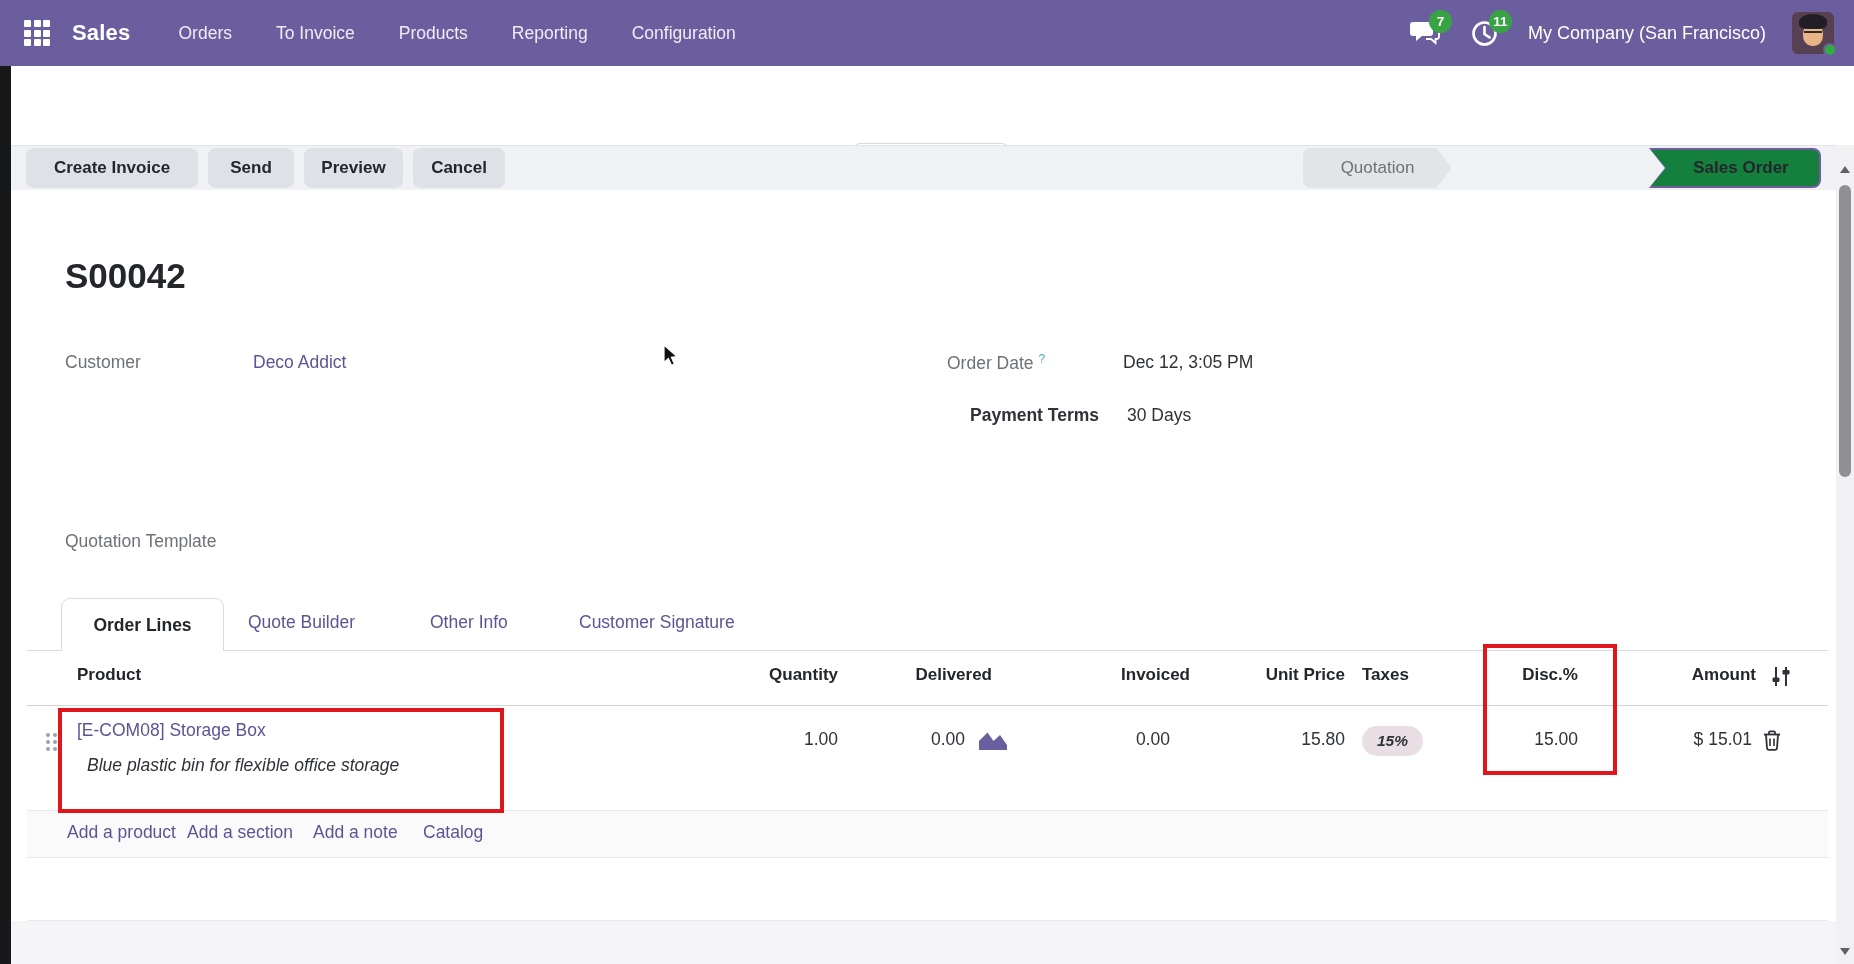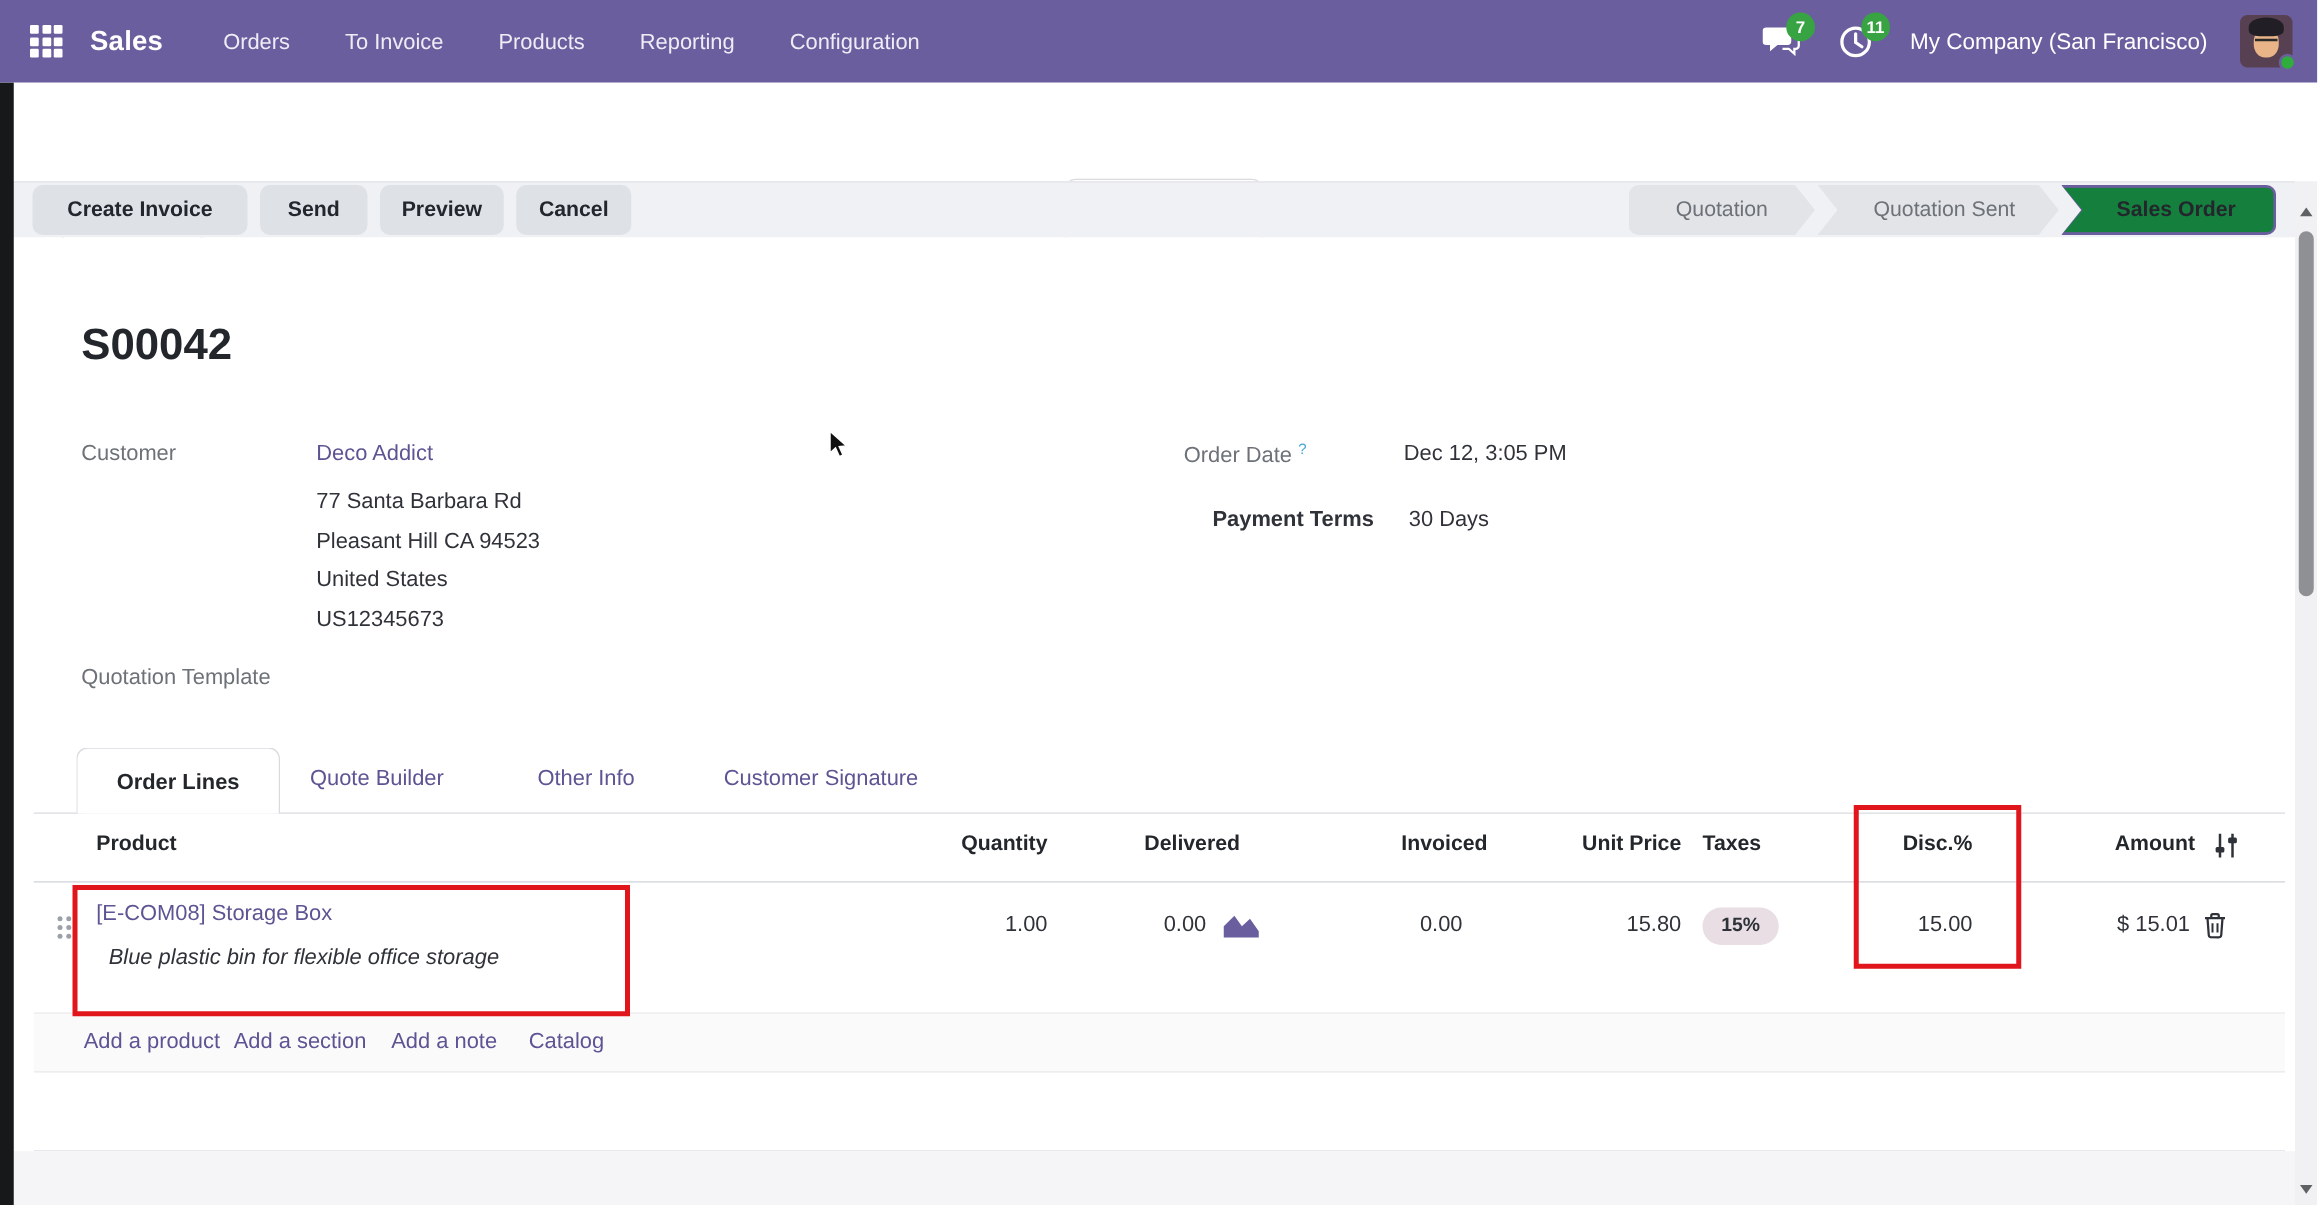--- a/index.html
+++ b/index.html
@@ -82,21 +82,21 @@
   .hdr-border { left:27px; top:705px; width:1801px; height:1px; background:#cfd2d6; }
   .row-border { left:27px; top:810px; width:1801px; height:1px; background:#e7e8ea; }
   .addrow-bg { left:27px; top:811px; width:1801px; height:46px; background:#fafafb; }
   .addrow-border { left:27px; top:857px; width:1801px; height:1px; background:#e7e8ea; }
   .emptyrow-border { left:27px; top:920px; width:1801px; height:1px; background:#e7e8ea; }
   .below-strip { left:11px; top:921px; width:1825px; height:43px; background:#f5f5f7; }
   .drag-handle { left:46px; top:733px; display:grid; grid-template-columns:repeat(2,4px); grid-template-rows:repeat(3,4px); gap:3px; cursor:grab; }
   .drag-handle i { background:#9ca1a8; border-radius:50%; }
   .prod-link { left:77px; top:720px; font-size:17.5px; color:#5d5493; cursor:text; }
   .prod-desc { left:87px; top:755px; font-size:17.5px; font-style:italic; color:#2f3238; cursor:text; }
-  .tax-pill { left:1362px; top:726px; height:30px; padding:0 15px; background:#e8dee4; border-radius:15px; display:inline-flex; align-items:center; font-size:15.5px; font-weight:600; color:#2f3238; cursor:pointer; }
+  .tax-pill { left:1362px; top:726px; height:30px; padding:0 15px; background:#e8dee4; border-radius:15px; display:inline-flex; align-items:center; font-size:15.5px; font-weight:600; color:#2f3238; cursor:pointer;font-style:italic; }
   .footer-link { top:822px; font-size:17.5px; color:#5d5493; cursor:pointer; }
 
   
   .anno { border:4px solid #e0161c; background:transparent; z-index:6; pointer-events:none; }
   .anno1 { left:58px; top:708px; width:446px; height:105px; }
   .anno2 { left:1483px; top:644px; width:134px; height:131px; }
 
   
   .sb-track { left:1836px; top:145px; width:18px; height:819px; background:#f1f1f3; z-index:15; }
   .sb-thumb { left:1839px; top:185px; width:12px; height:292px; background:#8f9094; border-radius:6px; z-index:16; cursor:pointer; }
@@ -198,40 +198,31 @@
 
   <div class="abs band"></div>
   <button class="abs act-btn b-ci">Create Invoice</button>
   <button class="abs act-btn b-send">Send</button>
   <button class="abs act-btn b-prev">Preview</button>
   <button class="abs act-btn b-cancel">Cancel</button>
 
   <div class="abs status-seg seg-quotation">
     <span class="seg-label">Quotation</span>
   </div>
-  <div class="abs status-seg seg-qsent">
-    <span class="seg-label" style="padding-left:10px">Quotation Sent</span>
-  </div>
   <div class="abs status-seg seg-sales-outer">
     <div class="seg-sales-inner">
         <span>Sales Order</span>
       </div>
   </div>
 
   <div class="abs sheet"></div>
   <div class="abs rec-name">S00042</div>
 
   <div class="abs f-label" style="left:65px; top:352px;">Customer</div>
   <div class="abs f-link" style="left:253px; top:352px;">Deco Addict</div>
-  <div class="abs addr">
-    <div>77 Santa Barbara Rd</div>
-    <div>Pleasant Hill CA 94523</div>
-    <div>United States</div>
-    <div>US12345673</div>
-  </div>
 
   <div class="abs" style="left:947px; top:352px;">
     <span class="f-label">Order Date</span><span class="help-sup">?</span>
   </div>
   <div class="abs f-value" style="left:1123px; top:352px;">Dec 12, 3:05 PM</div>
 
   <div class="abs f-label-bold" style="left:947px; top:405px;">Payment Terms</div>
   <div class="abs f-value" style="left:1127px; top:405px;">30 Days</div>
 
   <div class="abs f-label" style="left:65px; top:531px;">Quotation Template</div>

